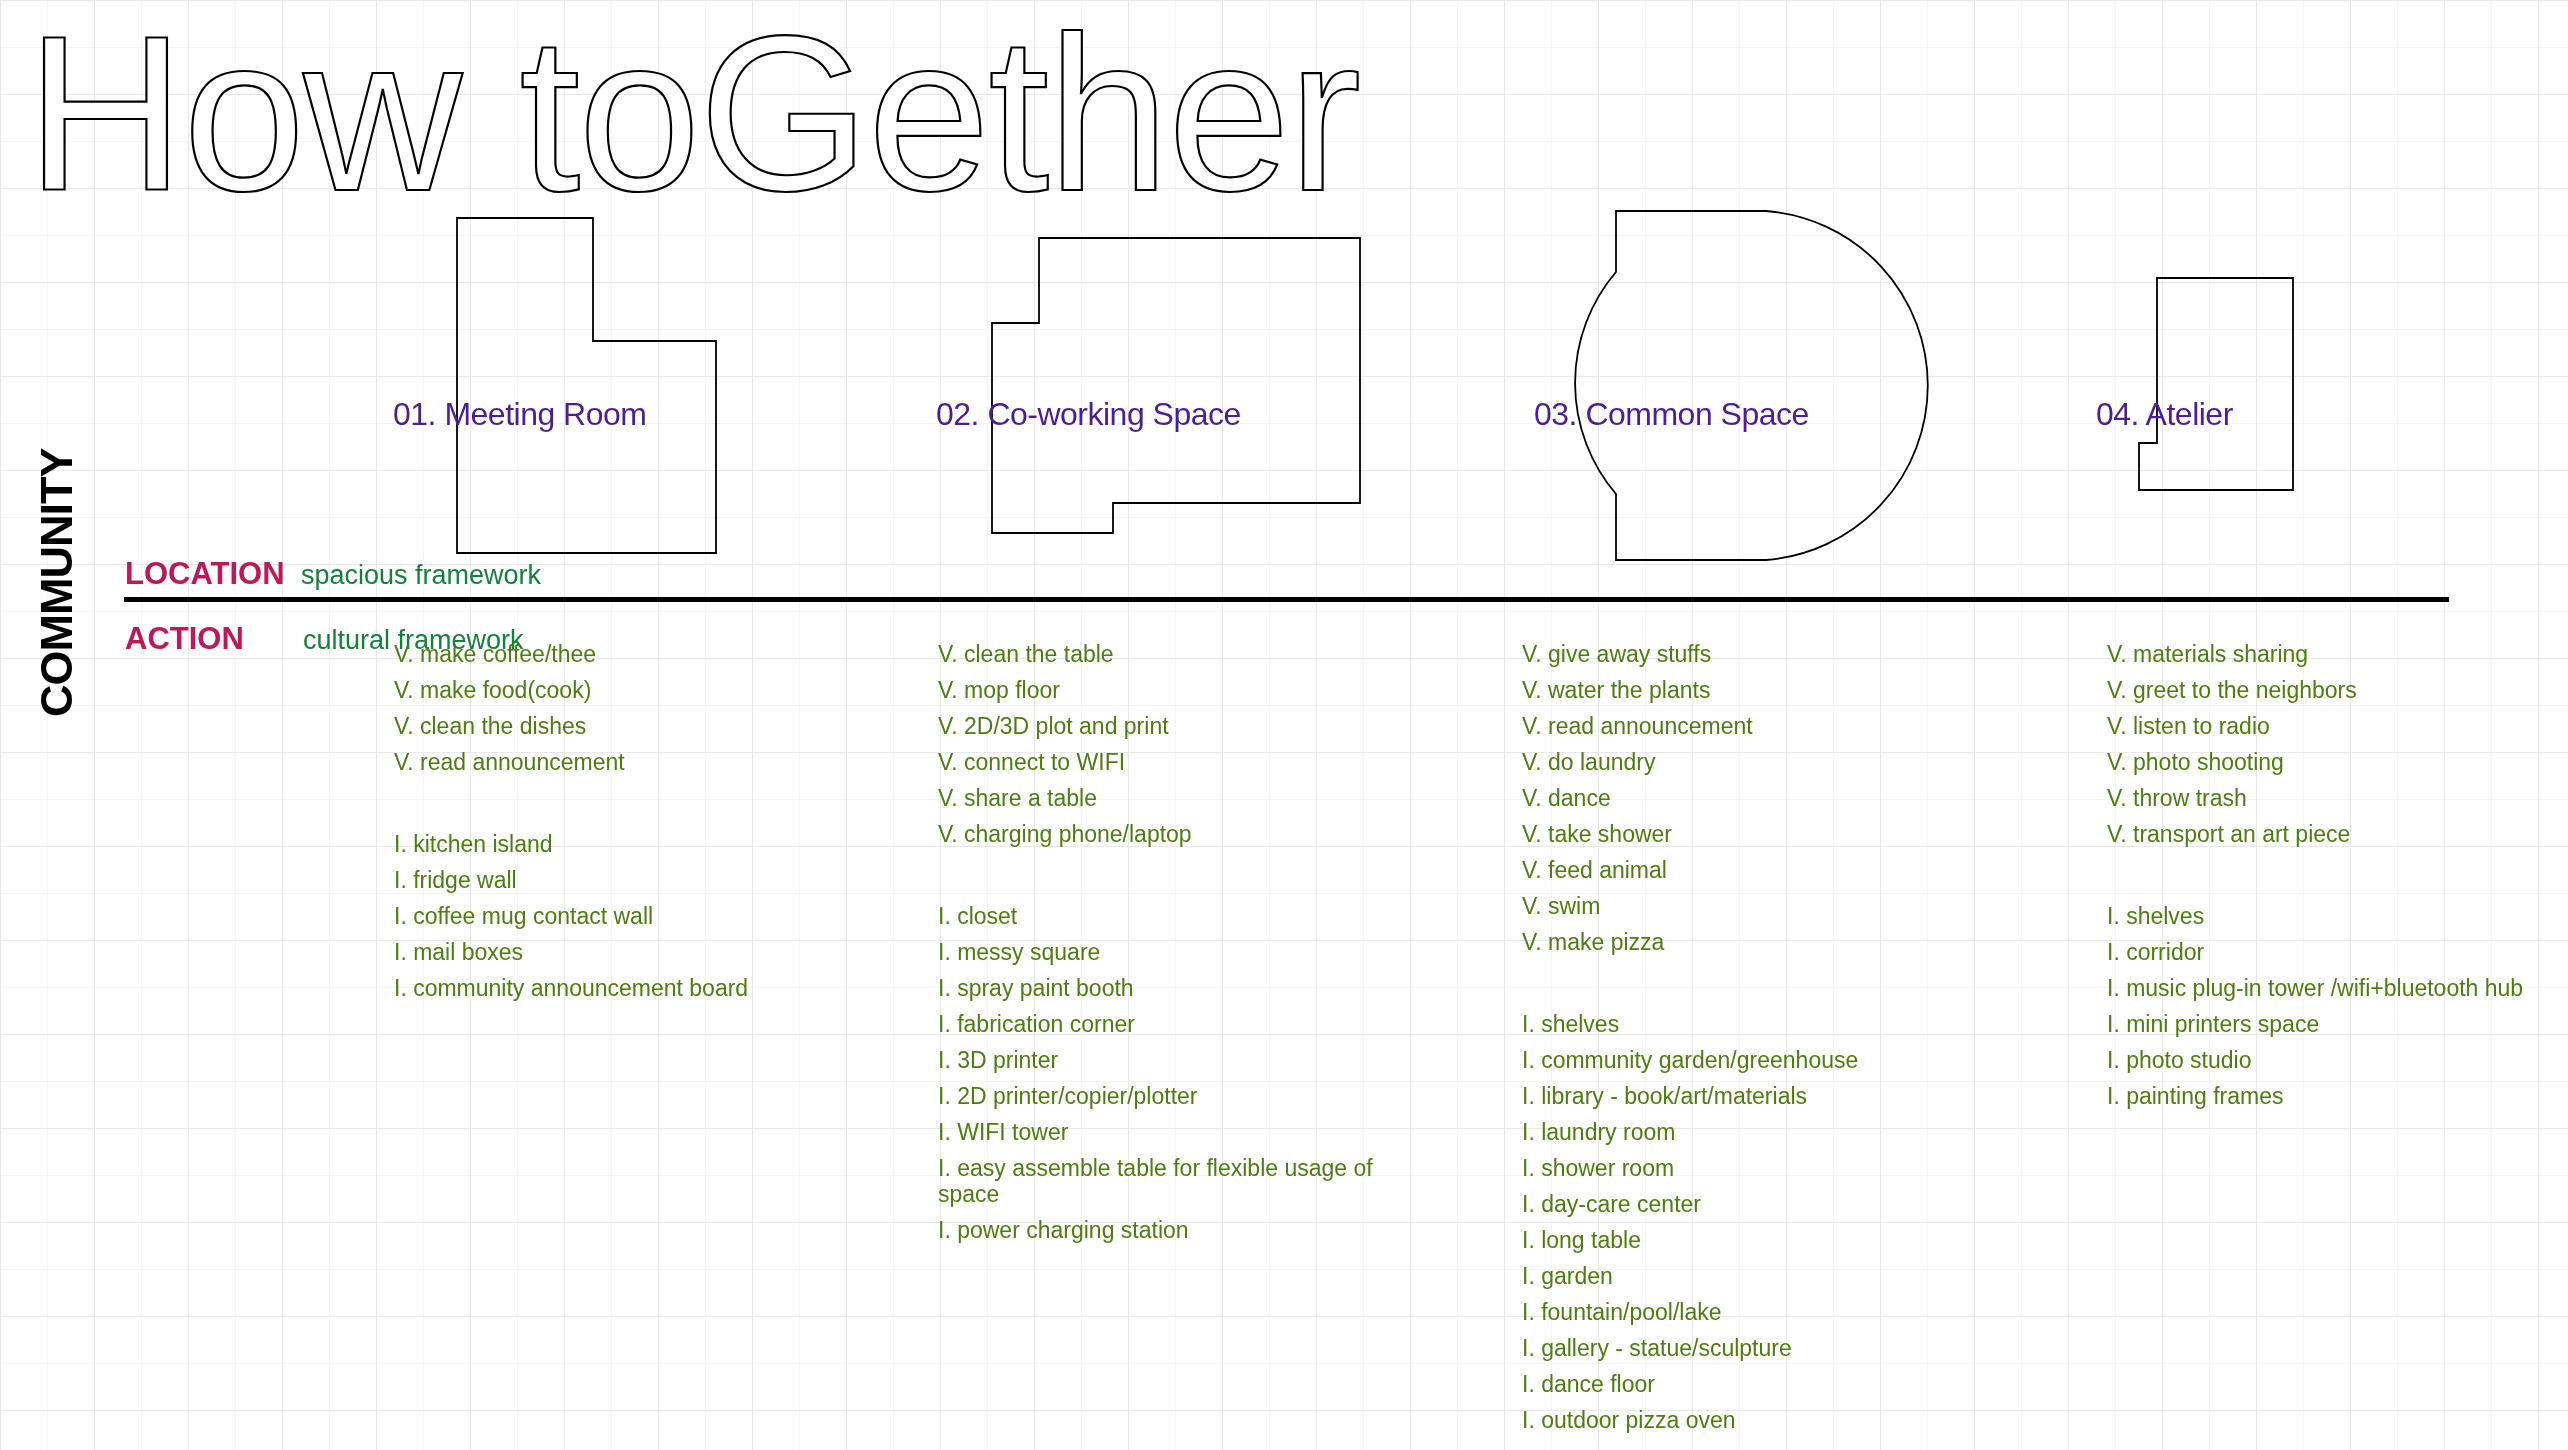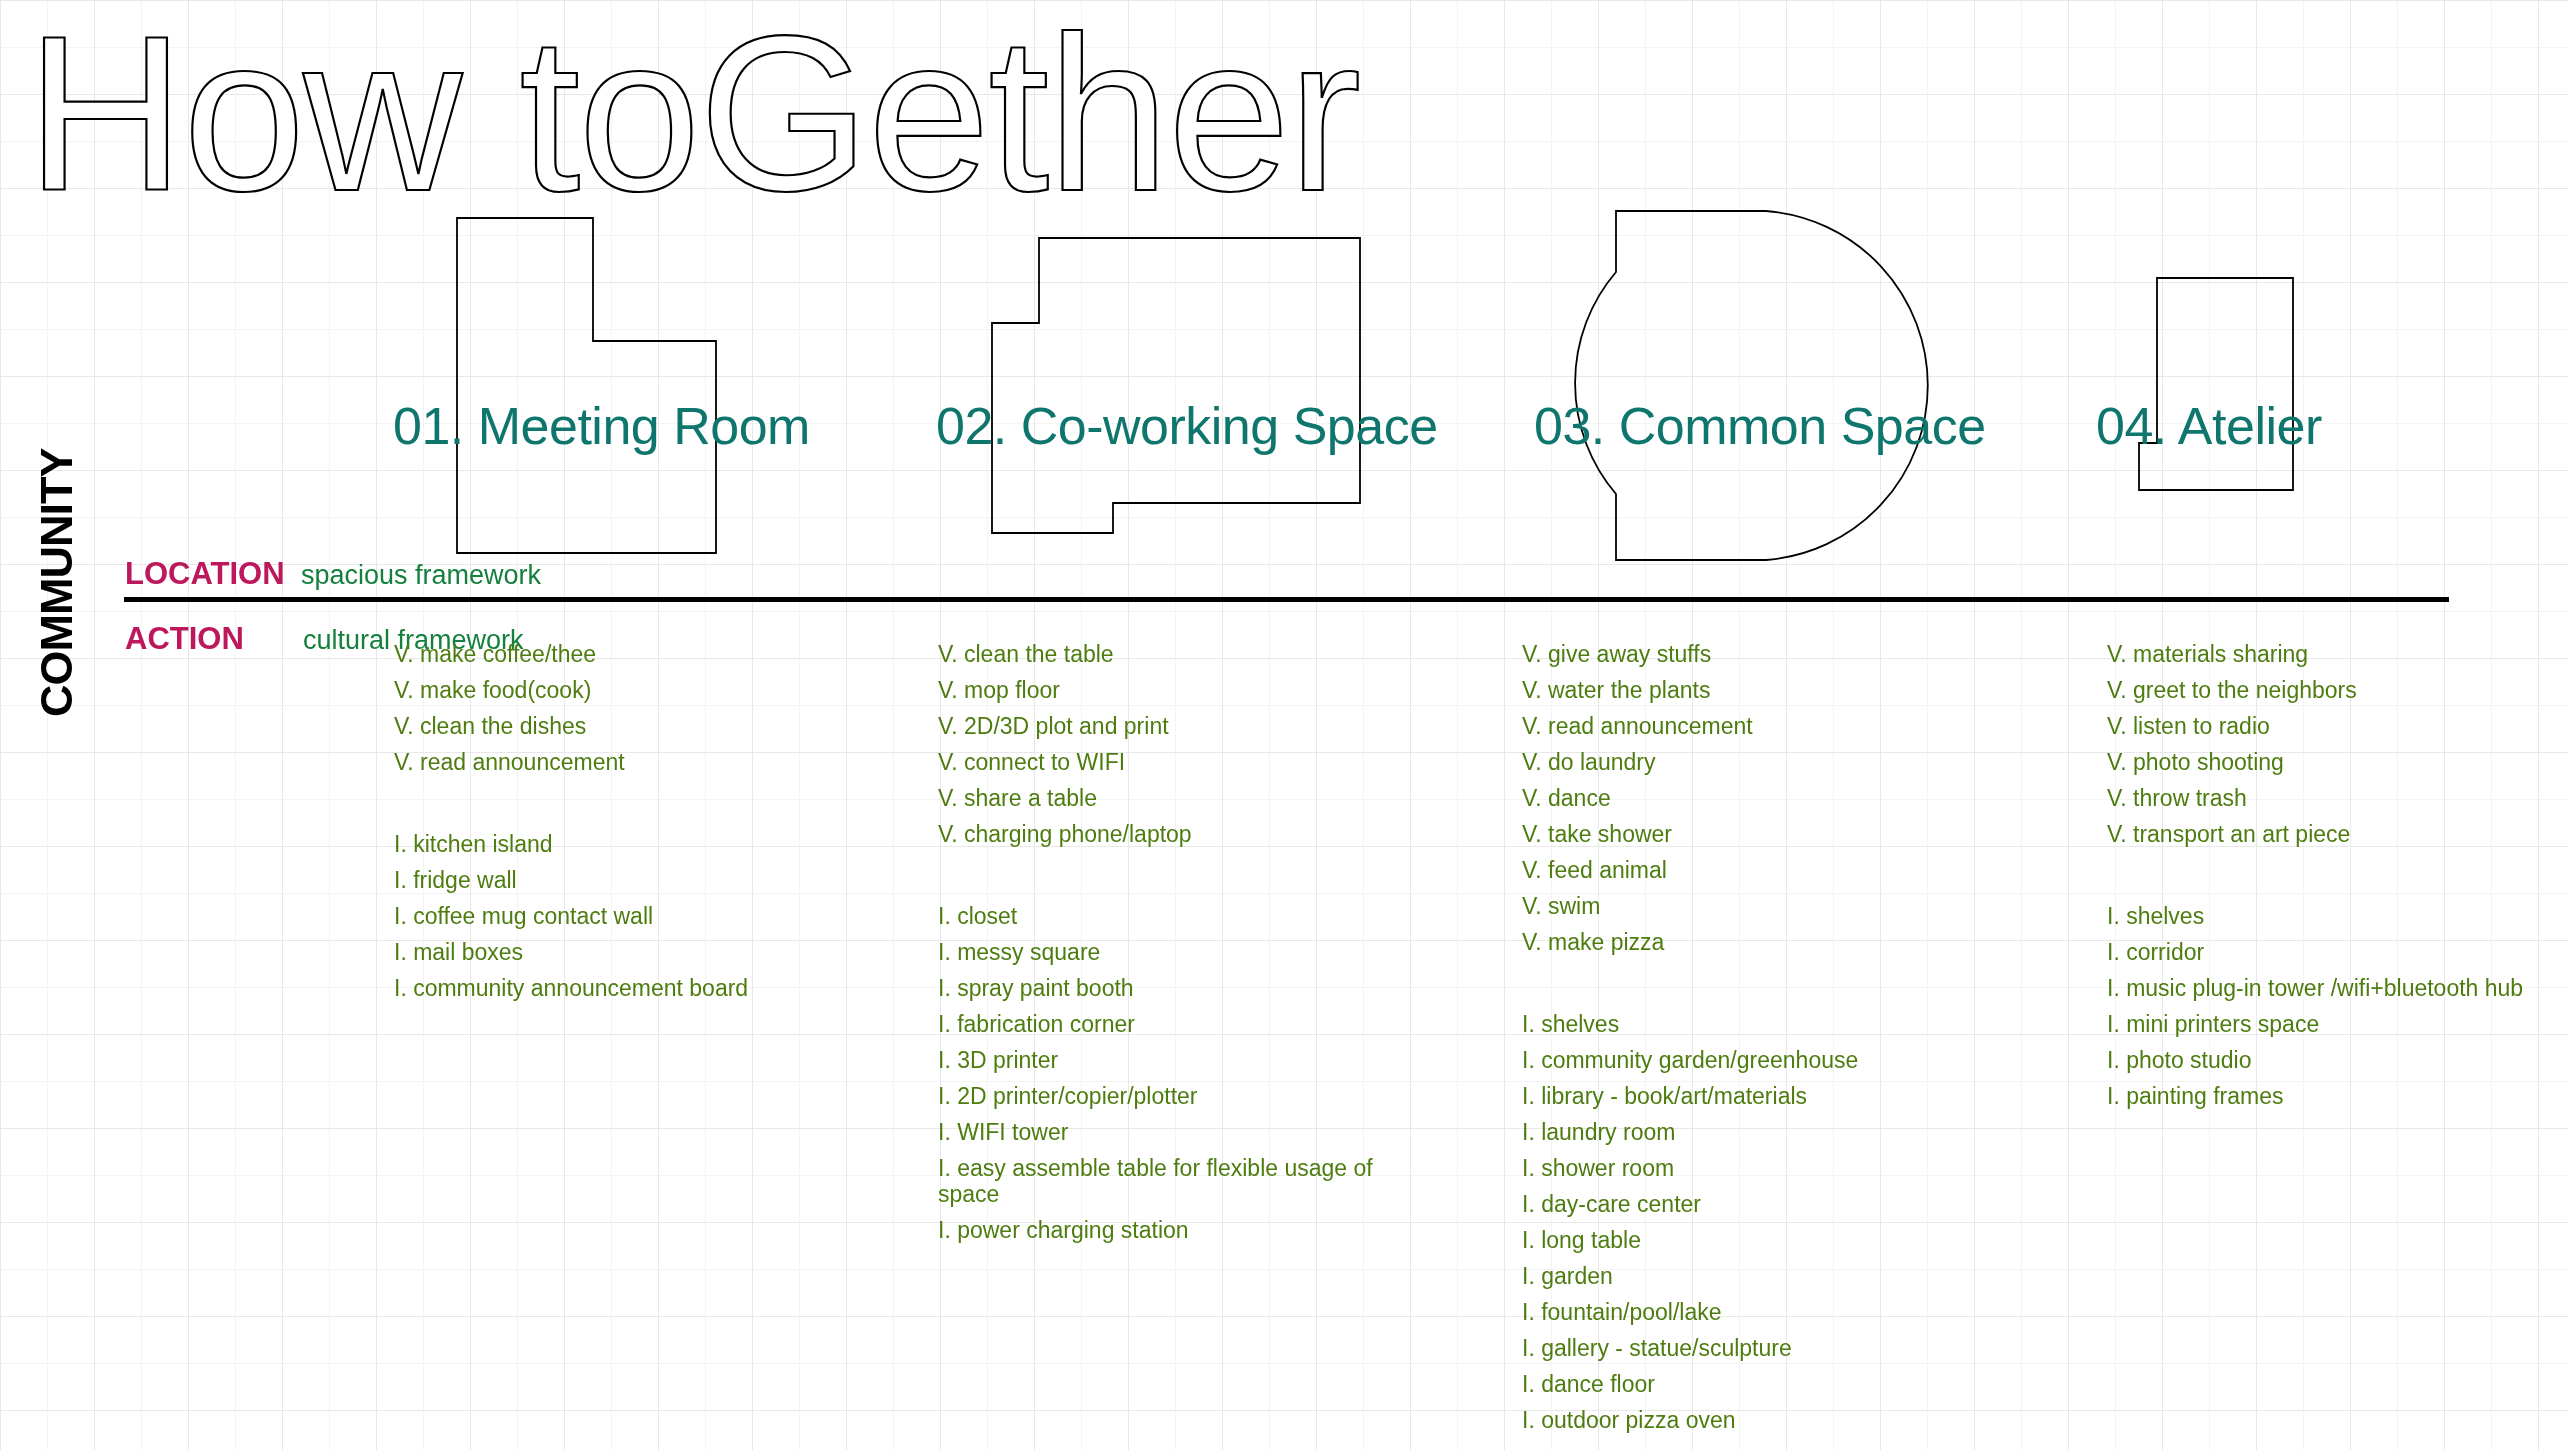--- a/index.html
+++ b/index.html
@@ -15,22 +15,22 @@
     color:#000;
   }
   svg.overlay{position:absolute;left:0;top:0;width:2568px;height:1450px;}
   svg.overlay path{fill:none;stroke:#000;stroke-width:1.8px;}
   svg.overlay text.big-title{
     font-family:"Liberation Sans","DejaVu Sans",sans-serif;
     font-size:220px;font-weight:400;letter-spacing:-2px;
     fill:#ffffff;stroke:#000000;stroke-width:2.2px;
   }
   .sec-label{
-    position:absolute;top:396px;font-size:52px;font-weight:500;
-    letter-spacing:-0.5px;white-space:nowrap;color:#0f766e;
+    position:absolute;top:396px;font-size:32px;font-weight:500;
+    letter-spacing:-0.5px;white-space:nowrap;color:#4c1d95;
   }
   .community{
     position:absolute;left:31px;top:717px;transform-origin:0 0;
     transform:rotate(-90deg);font-size:45px;font-weight:700;
     letter-spacing:-1px;white-space:nowrap;color:#000;
   }
   .fw-label{position:absolute;font-size:31px;font-weight:700;white-space:nowrap;color:#be185d;}
   .fw-sub{position:absolute;font-size:27px;font-weight:400;white-space:nowrap;color:#15803d;}
   .divider{position:absolute;left:124px;top:597px;width:2325px;height:5px;background:#000;}
   .col{position:absolute;font-size:23px;line-height:26px;color:#4d7c0f;}

